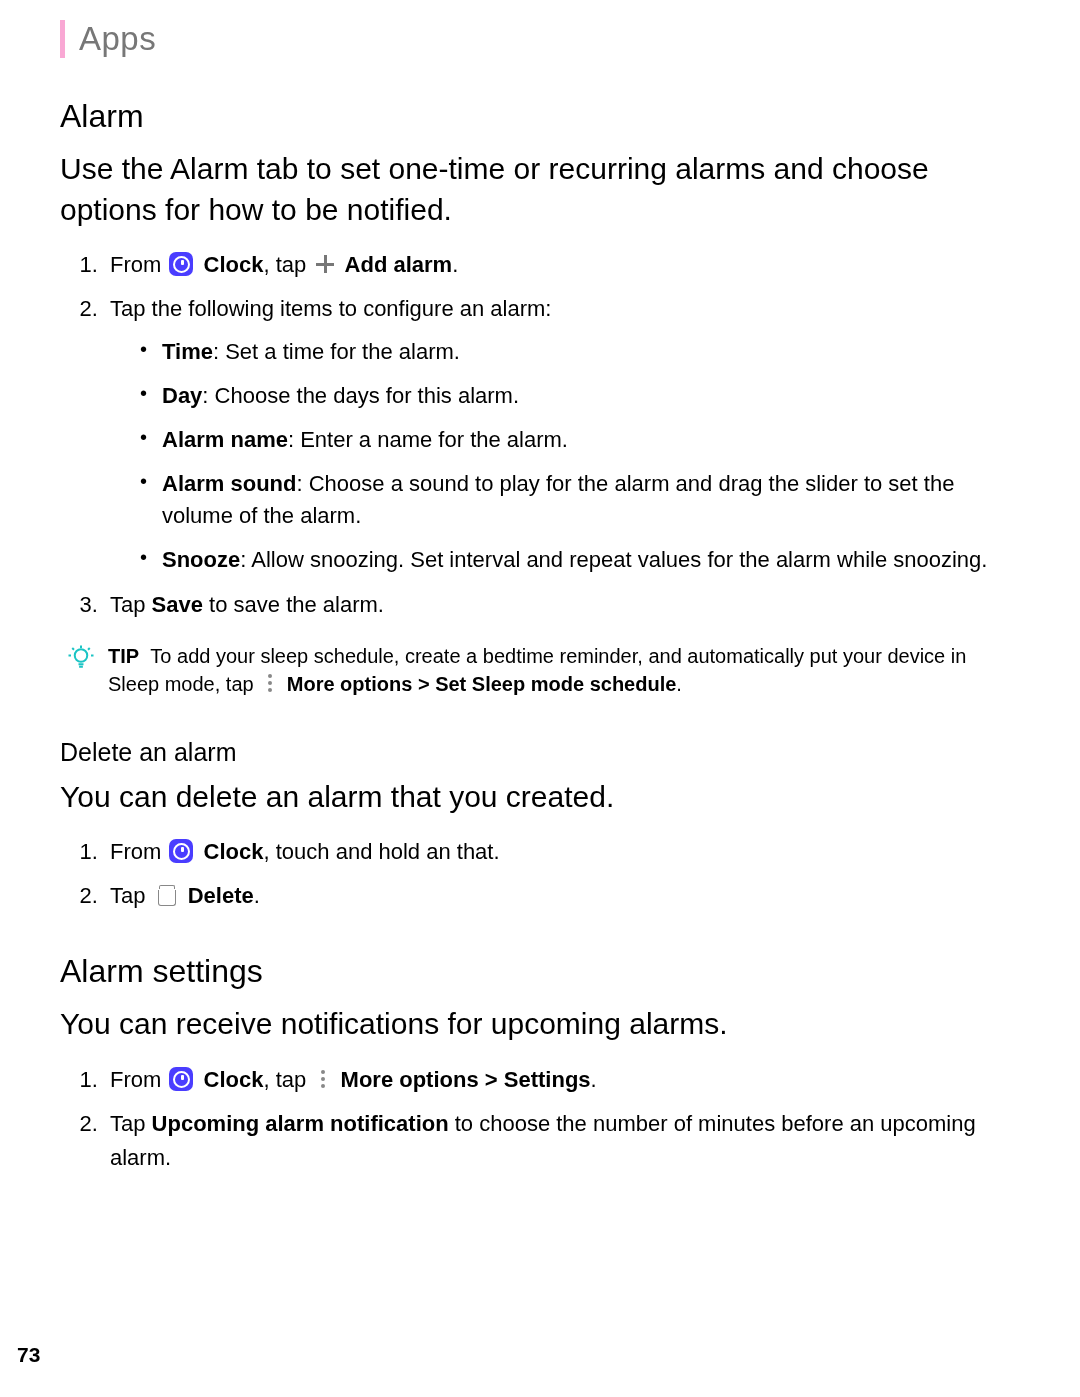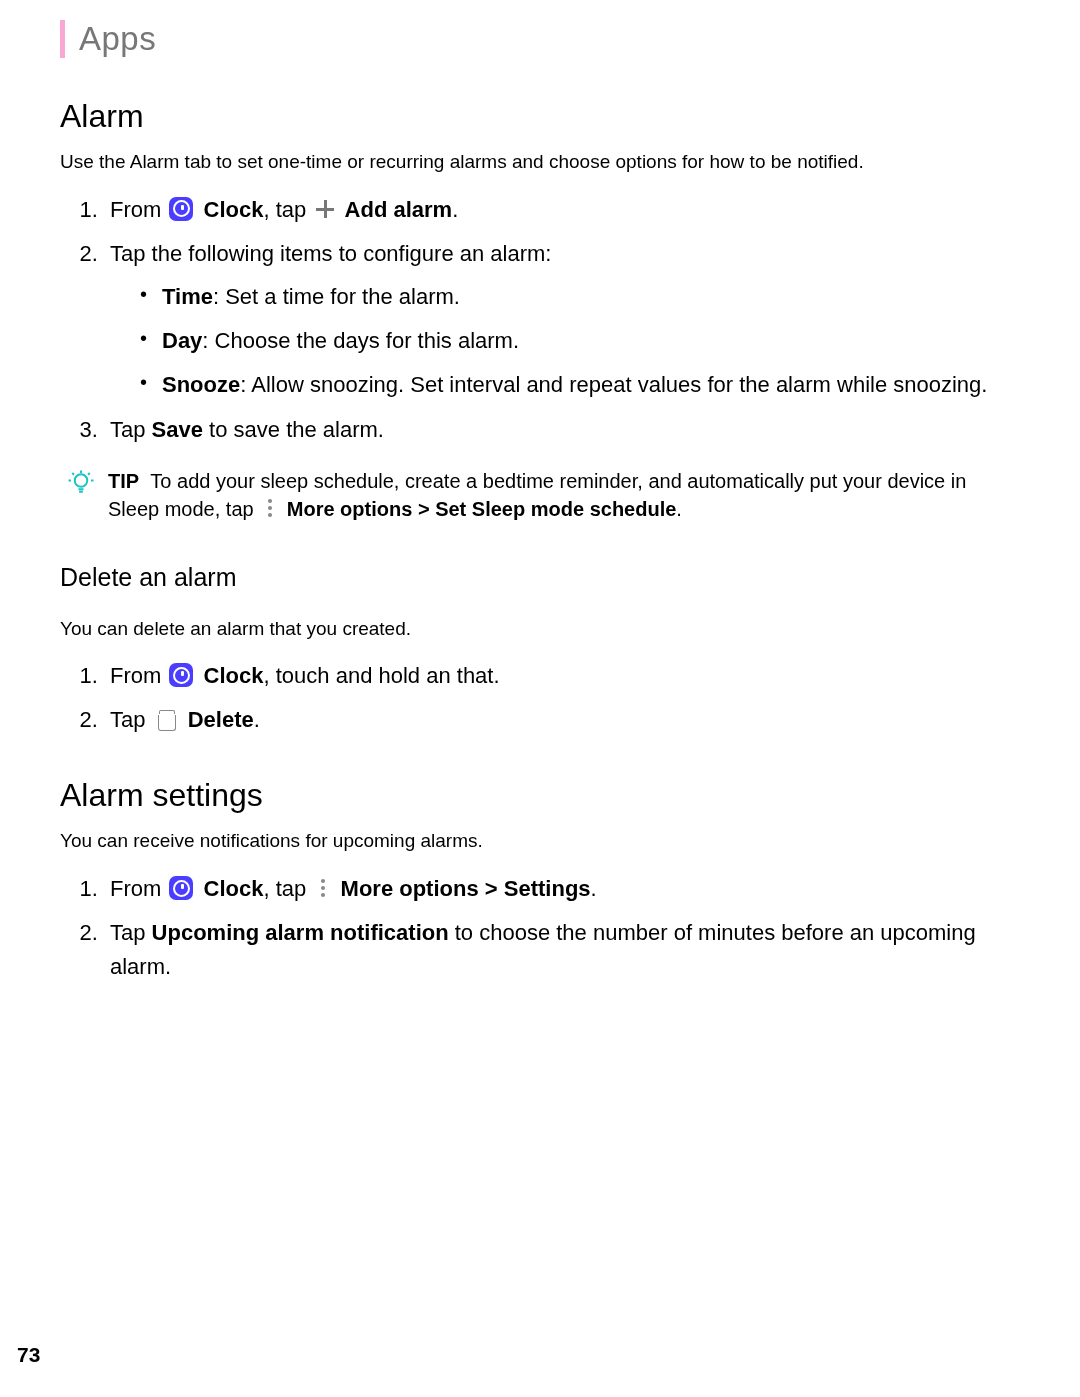--- a/index.html
+++ b/index.html
@@ -27,24 +27,24 @@
     font-weight: 400;
   }
   h2.section {
     font-size: 32px;
     font-weight: 500;
     margin: 40px 0 14px 0;
   }
   h3.subsection {
     font-size: 25px;
     font-weight: 400;
-    margin: 40px 0 24px 0;
+    margin: 40px 0 10px 0;
   }
   p.intro {
-    font-size: 19px;
+    font-size: 30px;
     line-height: 1.35;
     margin: 0 0 18px 0;
   }
   ol {
     list-style: decimal;
     padding-left: 44px;
     margin: 0 0 18px 0;
   }
   ol > li {
     font-size: 22px;
@@ -221,20 +221,22 @@
       <span class="clock-icon"></span>
       <span class="bold">Clock</span><span>, tap</span>
       <span class="plus-icon"></span>
       <span class="bold">Add alarm</span><span>.</span>
     </li>
     <li>
       <span>Tap the following items to configure an alarm:</span>
       <ul class="bullets">
         <li><span class="bold">Time</span><span>: Set a time for the alarm.</span></li>
         <li><span class="bold">Day</span><span>: Choose the days for this alarm.</span></li>
+        <li><span class="bold">Alarm name</span><span>: Enter a name for the alarm.</span></li>
+        <li><span class="bold">Alarm sound</span><span>: Choose a sound to play for the alarm and drag the slider to set the volume of the alarm.</span></li>
         <li><span class="bold">Snooze</span><span>: Allow snoozing. Set interval and repeat values for the alarm while snoozing.</span></li>
       </ul>
     </li>
     <li>
       <span>Tap </span><span class="bold">Save</span><span> to save the alarm.</span>
     </li>
   </ol>
 
   <div class="tip-box">
     <svg class="tip-icon" viewBox="0 0 24 24" fill="none" stroke="currentColor" stroke-width="1.6">

